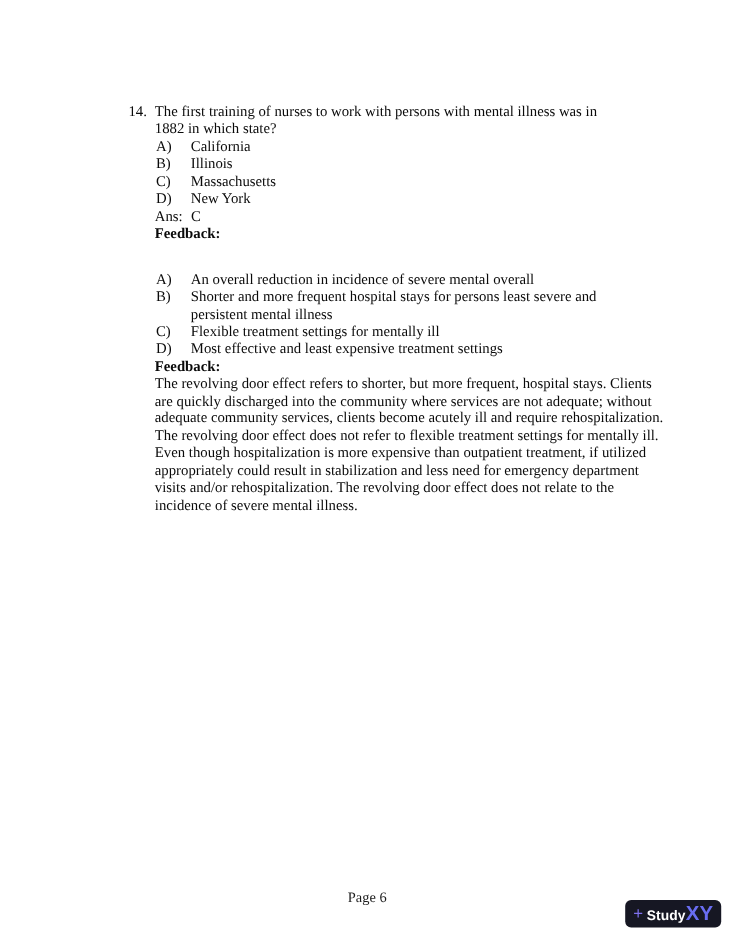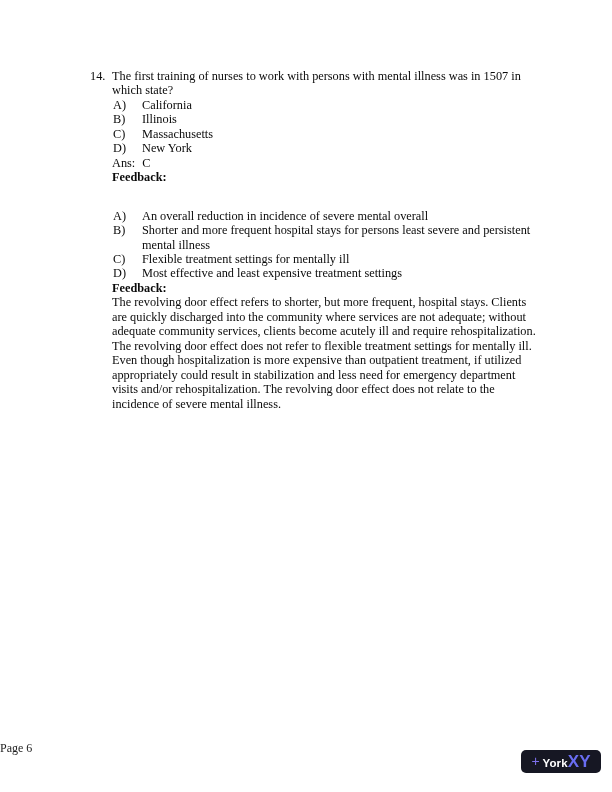--- a/index.html
+++ b/index.html
@@ -13,37 +13,38 @@
     color: #0a0a0a;
   }
   .content {
     position: absolute;
     left: 90px;
     top: 69px;
     width: 446px;
     font-size: 12.3px;
     line-height: 14.45px;
   }
-  .question { margin: 0; }
+  .question { margin: 17px; }
   .question + .question { margin-top: 24px; }
   .q-row { display: flex; }
   .q-num { width: 22px; flex-shrink: 0; }
   .q-text { width: 424px; }
   .opt-row { display: flex; margin-left: 23px; }
   .opt-letter { width: 29px; flex-shrink: 0; }
   .opt-text { width: 390px; }
   .ans-row { margin-left: 22px; }
   .ans-value { margin-left: 7px; }
   .fb-label { margin-left: 22px; font-weight: bold; }
   .fb-text { margin-left: 22px; width: 424px; }
   .footer {
     position: absolute;
     left: 0;
     top: 741px;
     width: 100%;
+    text-align: center;
     font-size: 12px;
     line-height: 14px;
     color: #1c1c1c;
   }
   .brand-badge {
     position: absolute;
     left: 521px;
     top: 750px;
     width: 80px;
     height: 23px;
@@ -78,21 +79,21 @@
 </head>
 <body>
 
 <div class="sheet">
 
   <div class="content">
 
     <div class="question">
       <div class="q-row">
         <span class="q-num">14.</span>
-        <div class="q-text">The first training of nurses to work with persons with mental illness was in 1507 in which state?</div>
+        <div class="q-text">The first training of nurses to work with persons with mental illness was in 1882 in which state?</div>
       </div>
       <div class="opt-row">
         <span class="opt-letter">A)</span>
         <div class="opt-text">California</div>
       </div>
       <div class="opt-row">
         <span class="opt-letter">B)</span>
         <div class="opt-text">Illinois</div>
       </div>
       <div class="opt-row">
@@ -129,16 +130,16 @@
       <div class="fb-label">Feedback:</div>
       <div class="fb-text">The revolving door effect refers to shorter, but more frequent, hospital stays. Clients are quickly discharged into the community where services are not adequate; without adequate community services, clients become acutely ill and require rehospitalization. The revolving door effect does not refer to flexible treatment settings for mentally ill. Even though hospitalization is more expensive than outpatient treatment, if utilized appropriately could result in stabilization and less need for emergency department visits and/or rehospitalization. The revolving door effect does not relate to the incidence of severe mental illness.</div>
     </div>
 
   </div>
 
   <div class="footer">Page 6</div>
 
   <div class="brand-badge">
     <span class="brand-plus">+</span>
-    <span><span class="brand-study">York</span><span class="brand-xy">XY</span></span>
+    <span><span class="brand-study">Study</span><span class="brand-xy">XY</span></span>
   </div>
 
 </div>
 
 </body></html>

